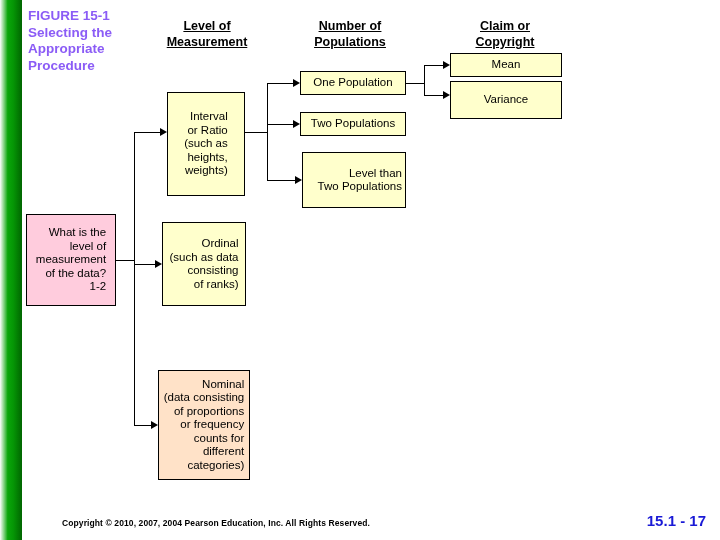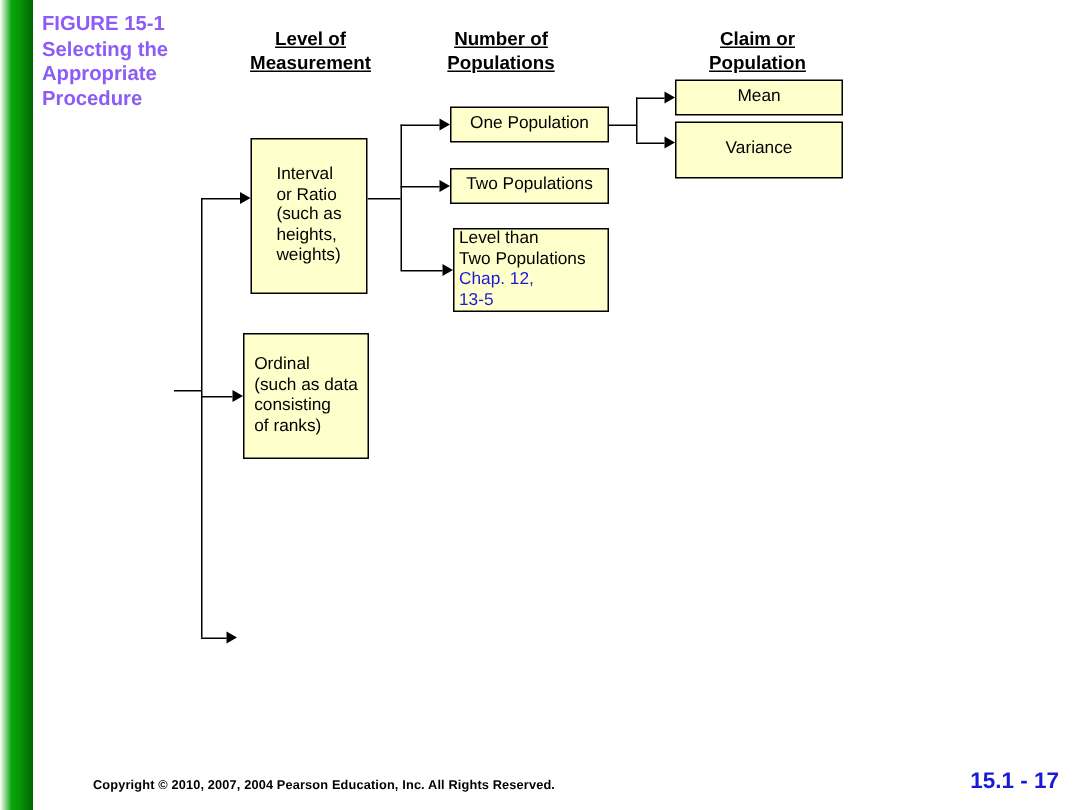--- a/index.html
+++ b/index.html
@@ -45,29 +45,29 @@
     text-align: center;
     font-size: 12.5px;
     font-weight: bold;
     color: #000000;
     line-height: 16px;
   }
   .col-head .u {
     text-decoration: underline;
   }
   #head-level { left: 152px; top: 18px; width: 110px; }
-  #head-pop   { left: 272px; top: 18px; width: 124px; }
+  #head-pop   { left: 288px; top: 18px; width: 124px; text-decoration: underline; }
   #head-claim { left: 440px; top: 18px; width: 130px; }
 
   
   .box {
     position: absolute;
     box-sizing: border-box;
     border: 1px solid #000000;
-    text-align: left;
+    text-align: right;
     font-size: 11.5px;
     line-height: 13.5px;
     color: #000000;
     display: flex;
     align-items: center;
     justify-content: center;
     padding: 2px 3px;
   }
   .yellow { background: #ffffcc; }
   .pink   { background: #ffccdd; }
@@ -143,21 +143,21 @@
   <div class="col-head" id="head-level">
     <span class="u">Level of</span><br>
     <span class="u">Measurement</span>
   </div>
   <div class="col-head" id="head-pop">
     <span class="u">Number of</span><br>
     <span class="u">Populations</span>
   </div>
   <div class="col-head" id="head-claim">
     <span class="u">Claim or</span><br>
-    <span class="u">Population</span>
+    <span class="u">Copyright</span>
   </div>
 
   <div class="line h" style="left:116px; top:260px; width:18px;"></div>
 
   <div class="line v" style="left:134px; top:132px; height:293px;"></div>
 
   <div class="line h" style="left:134px; top:132px; width:26px;"></div>
   <div class="arrow-r" style="left:160px; top:128px;"></div>
 
   <div class="line h" style="left:134px; top:264px; width:21px;"></div>
@@ -178,51 +178,65 @@
   <div class="line h" style="left:267px; top:180px; width:28px;"></div>
   <div class="arrow-r" style="left:295px; top:176px;"></div>
 
   <div class="line h" style="left:406px; top:83px; width:18px;"></div>
   <div class="line v" style="left:424px; top:65px; height:30px;"></div>
   <div class="line h" style="left:424px; top:65px; width:19px;"></div>
   <div class="arrow-r" style="left:443px; top:61px;"></div>
   <div class="line h" style="left:424px; top:95px; width:19px;"></div>
   <div class="arrow-r" style="left:443px; top:91px;"></div>
 
+  <div class="box pink" id="box-question">
+    <span style="white-space:pre-line;">What is the
+level of
+measurement
+of the data?
+1-2</span>
+  </div>
 
   <div class="box yellow" id="box-interval">
     <span style="white-space:pre-line;">Interval
 or Ratio
 (such as
 heights,
 weights)</span>
   </div>
 
   <div class="box yellow" id="box-ordinal">
     <span style="white-space:pre-line;">Ordinal
 (such as data
 consisting
 of  ranks)</span>
   </div>
 
+  <div class="box peach" id="box-nominal">
+    <span style="white-space:pre-line;">Nominal
+(data consisting
+of proportions
+or frequency
+counts for
+different
+categories)</span>
+  </div>
 
   <div class="box yellow" id="box-onepop">
     <span>One Population</span>
   </div>
 
   <div class="box yellow" id="box-twopop">
     <span>Two Populations</span>
   </div>
 
   <div class="box yellow" id="box-morepop">
     <div style="width:100%;">
       <div>Level than</div>
       <div>Two Populations</div>
-      <div class="blue-text" style="white-space:pre-line;">Chap. 12,
-13-5</div>
     </div>
   </div>
 
   <div class="box yellow" id="box-mean">
     <span>Mean</span>
   </div>
 
   <div class="box yellow" id="box-variance">
     <span>Variance</span>
   </div>

